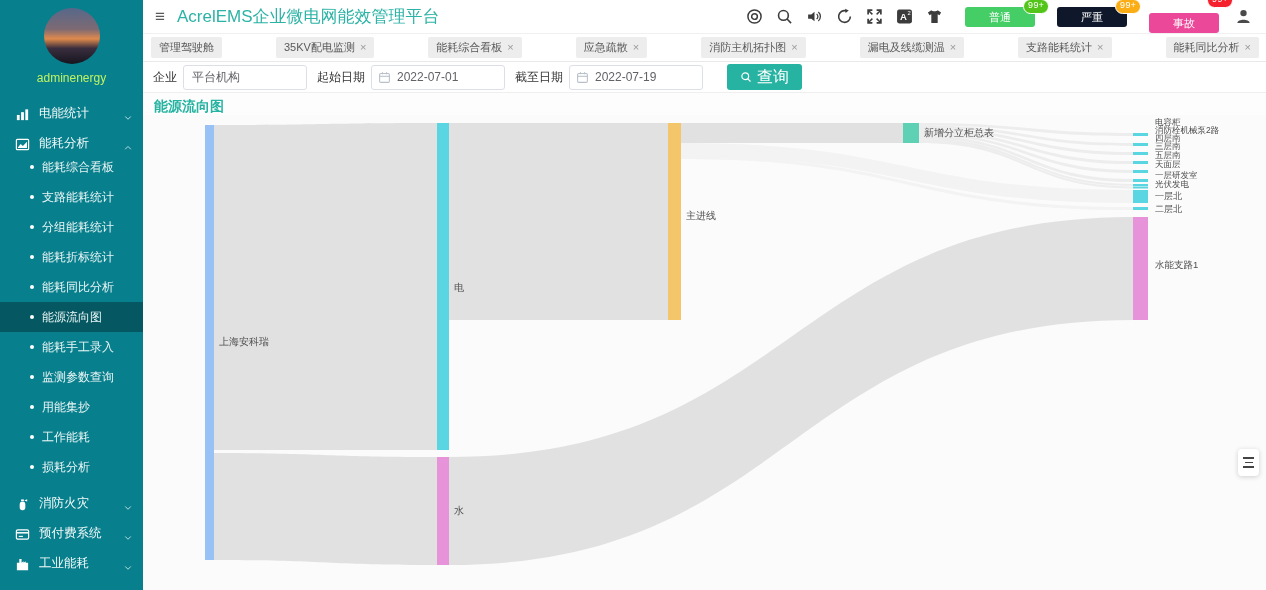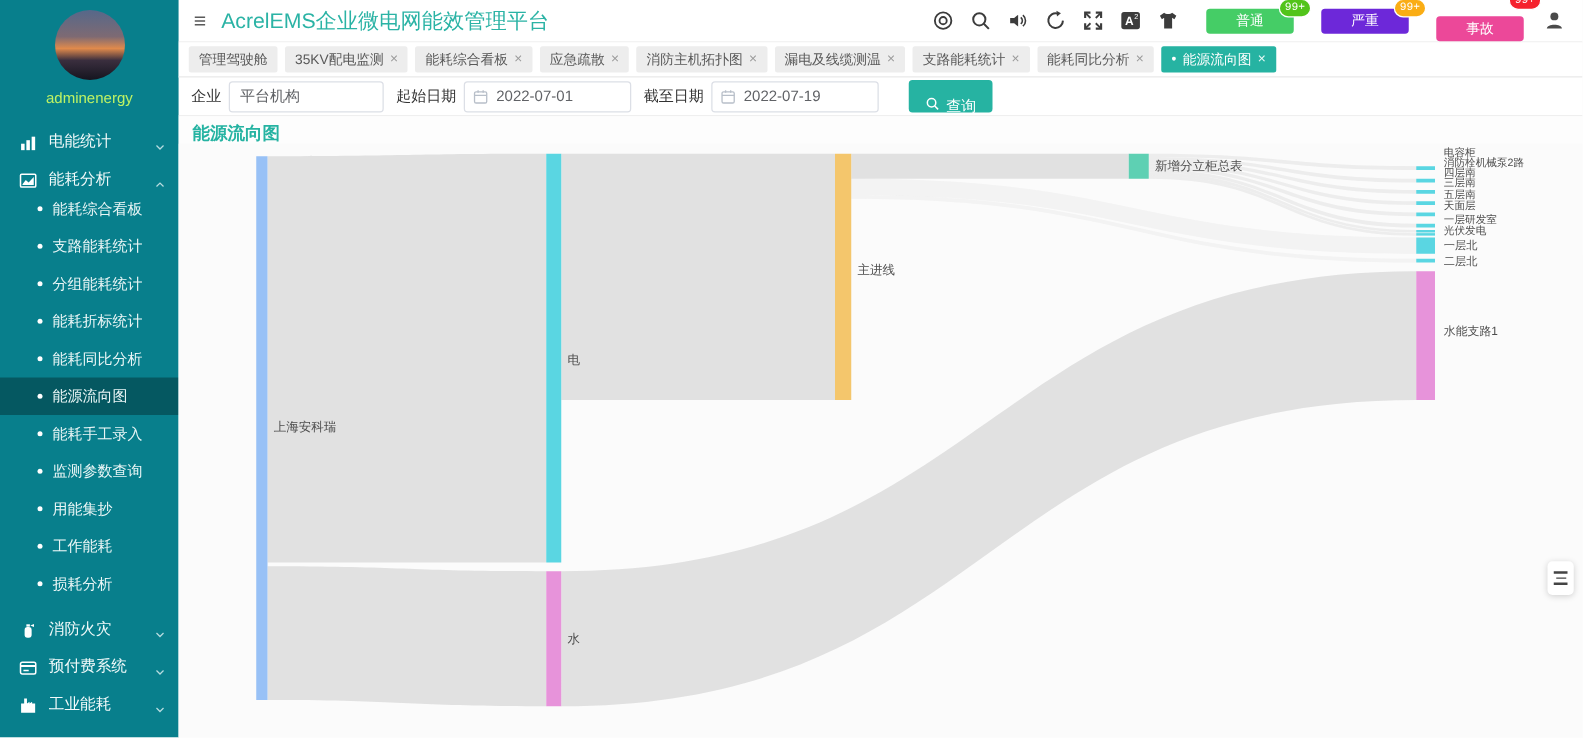--- a/index.html
+++ b/index.html
@@ -28,35 +28,35 @@
   .hamburger { font-size:17px; color:#5a5a5a; cursor:pointer; line-height:1; }
   .app-title { color:#2bb3a5; font-size:17px; margin-left:12px; white-space:nowrap; }
   .top-right { margin-left:auto; display:flex; align-items:center; }
   .hicon { width:17px; height:17px; margin-left:13px; cursor:pointer; display:inline-block; }
   .hicon svg { width:100%; height:100%; display:block; }
   .badge-wrap { position:relative; margin-left:22px; cursor:pointer; }
   .badge-pill { display:inline-block; height:20px; line-height:20px; padding:0 24px; border-radius:3px; color:#fff; font-size:11px; }
   .badge-bubble { position:absolute; top:-8px; right:-14px; border-radius:9px; color:#fff; font-size:9px; line-height:11px; padding:1px 4px; border:1px solid #fff;font-family:Liberation Mono, monospace; }
   .user-ic { margin-left:16px; }
 
-  .tabbar { height:28px; display:flex; align-items:center; padding:0 8px; border-bottom:1px solid #e9e9e9; background:#fff; }
+  .tabbar { height:28px; display:flex; align-items:center; padding:0 8px; border-bottom:1px solid #e9e9e9; background:#fff;gap:48px; }
   .tab { display:flex; align-items:center; background:#ededed; color:#595959; font-size:11px; height:21px; padding:0 8px; margin-right:6px; border-radius:2px; cursor:pointer; white-space:nowrap; }
   .tab .dot { font-size:7px; margin-right:5px; line-height:1; }
   .tab .close { margin-left:5px; font-size:11px; color:#9a9a9a; line-height:1; cursor:pointer; }
   .tab.active { background:#26b3a2; color:#fff; }
   .tab.active .close { color:#eafaf7; }
 
   .filterbar { height:31px; display:flex; align-items:center; padding:0 10px; border-bottom:1px solid #efefef; }
   .flabel { font-size:12px; color:#333; margin-right:6px; white-space:nowrap; }
   .fgroup { display:flex; align-items:center; margin-right:10px; }
   .tinput { width:124px; height:25px; border:1px solid #dcdfe6; border-radius:3px; font-size:12px; color:#606266; padding:0 8px; font-family:inherit; background:#fff; }
   .dwrap { width:134px; height:25px; border:1px solid #dcdfe6; border-radius:3px; display:flex; align-items:center; padding:0 6px; background:#fff; }
   .dwrap svg { width:13px; height:13px; margin-right:6px; flex:none; }
   .dinput { border:none; outline:none; font-size:12px; color:#606266; width:100%; font-family:inherit; background:transparent; }
-  .search-btn { margin-left:14px; height:26px; background:#26b3a2; color:#fff; border:none; border-radius:3px; font-size:12px; padding:13px 13px; display:flex; cursor:pointer; font-family:inherit; }
+  .search-btn { margin-left:14px; height:26px; background:#26b3a2; color:#fff; border:none; border-radius:3px; font-size:16px; padding:2px 13px; display:flex; align-items:center; cursor:pointer; font-family:inherit; }
   .search-btn svg { width:12px; height:12px; margin-right:5px; }
 
   .content { flex:1; display:flex; flex-direction:column; min-height:0; background:#fdfdfd; }
   .page-heading { color:#26b3a2; font-size:14px; font-weight:bold; padding:5px 11px 3px; height:22px; }
   .chart-area { position:relative; flex:1; background:#fbfbfb; }
   .chart-area svg.sankey { position:absolute; left:0; top:0; width:100%; height:100%; }
   .float-box { position:absolute; right:7px; top:334px; width:21px; height:27px; background:#fff; border-radius:4px;
                box-shadow:0 1px 5px rgba(0,0,0,.18); display:flex; flex-direction:column; justify-content:center; align-items:center; cursor:pointer; }
   .float-box i { display:block; width:11px; height:1.5px; background:#444; margin:1.4px 0; }
   .float-box i:nth-child(2){ width:8px; }
@@ -220,21 +220,21 @@
               <text x="7" y="11.5" font-size="9" fill="#fff" text-anchor="middle" font-weight="bold" font-family="Liberation Sans,sans-serif">A</text>
               <text x="12.3" y="7" font-size="5.5" fill="#fff" text-anchor="middle" font-family="Liberation Sans,sans-serif">2</text>
             </svg>
           </span>
           <span class="hicon">
             <svg viewBox="0 0 16 16">
               <path d="M5,2 L1.8,4.3 L3.3,6.9 L5,5.9 L5,14 L11,14 L11,5.9 L12.7,6.9 L14.2,4.3 L11,2 C10,3.3 6,3.3 5,2 Z" fill="#3c3c3c"></path>
             </svg>
           </span>
           <div class="badge-wrap"><span class="badge-pill" style="background: rgb(69, 205, 102);">普通</span><span class="badge-bubble" style="background: rgb(82, 196, 26);">99+</span></div>
-          <div class="badge-wrap"><span class="badge-pill" style="background: #6d28d9;">严重</span><span class="badge-bubble" style="background: rgb(250, 173, 20);">99+</span></div>
+          <div class="badge-wrap"><span class="badge-pill" style="background: #0f172a;">严重</span><span class="badge-bubble" style="background: rgb(250, 173, 20);">99+</span></div>
           <div class="badge-wrap"><span class="badge-pill" style="background: #ec4899; margin-top: 12px;">事故</span><span class="badge-bubble" style="background: rgb(245, 34, 45);">99+</span></div>
           <span class="hicon user-ic">
             <svg viewBox="0 0 16 16">
               <circle cx="8" cy="4.8" r="3" fill="#4a4a4a"></circle>
               <path d="M2.3,14 C2.3,10.2 13.7,10.2 13.7,14 Z" fill="#4a4a4a"></path>
             </svg>
           </span>
         </div>
     </header>
 

